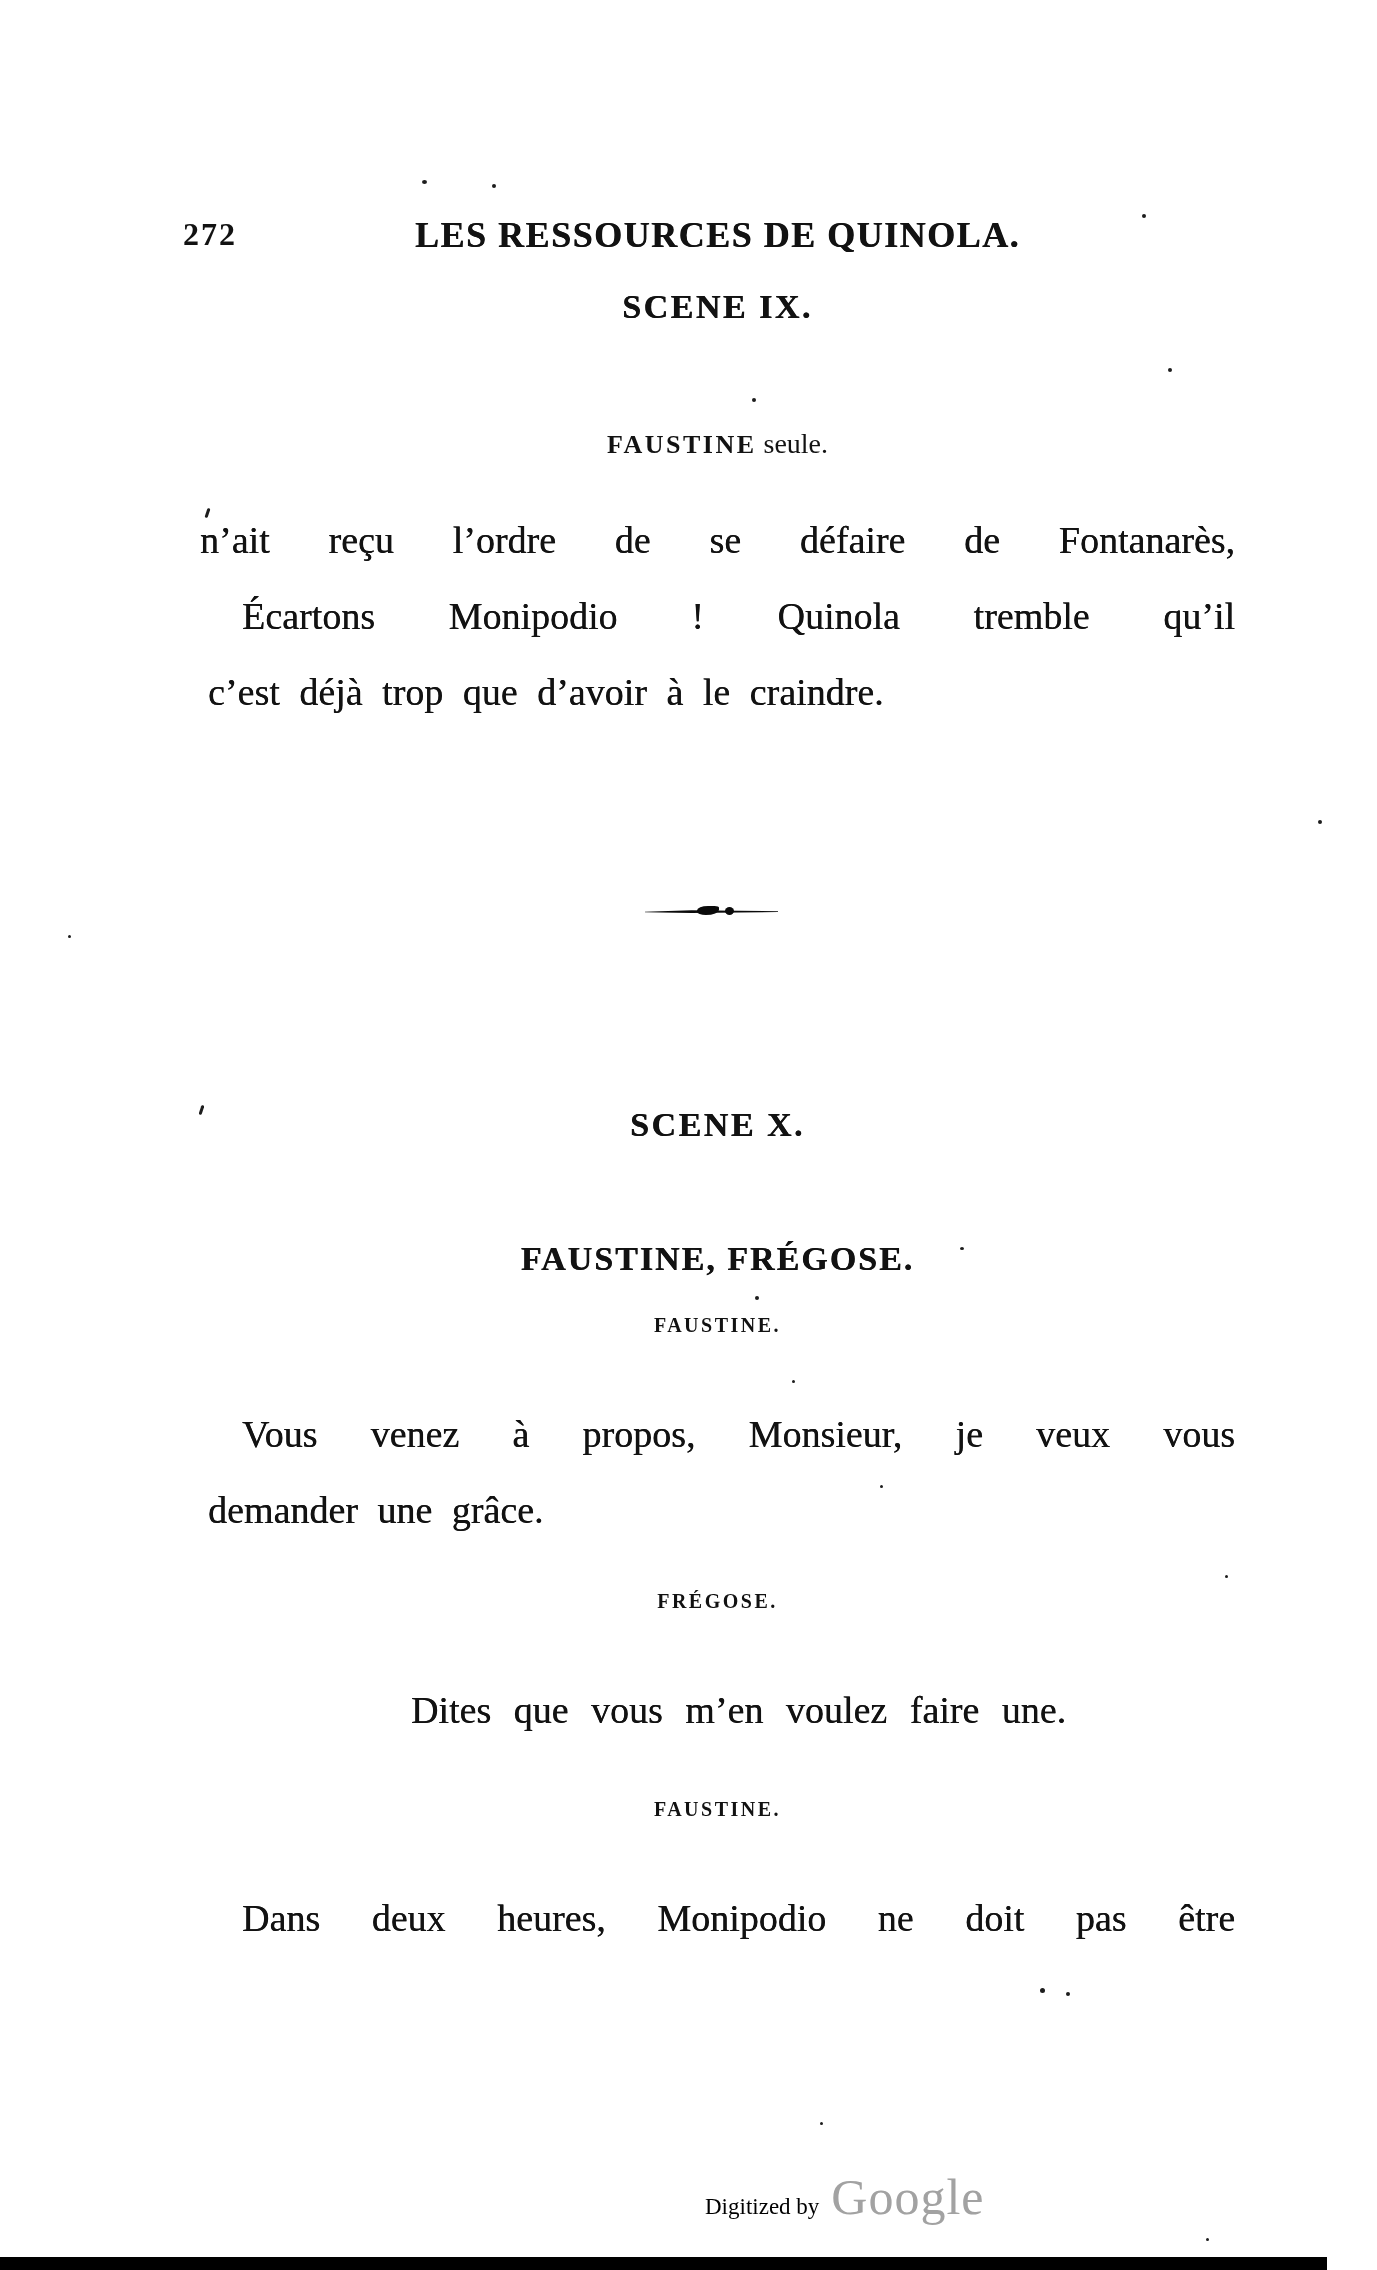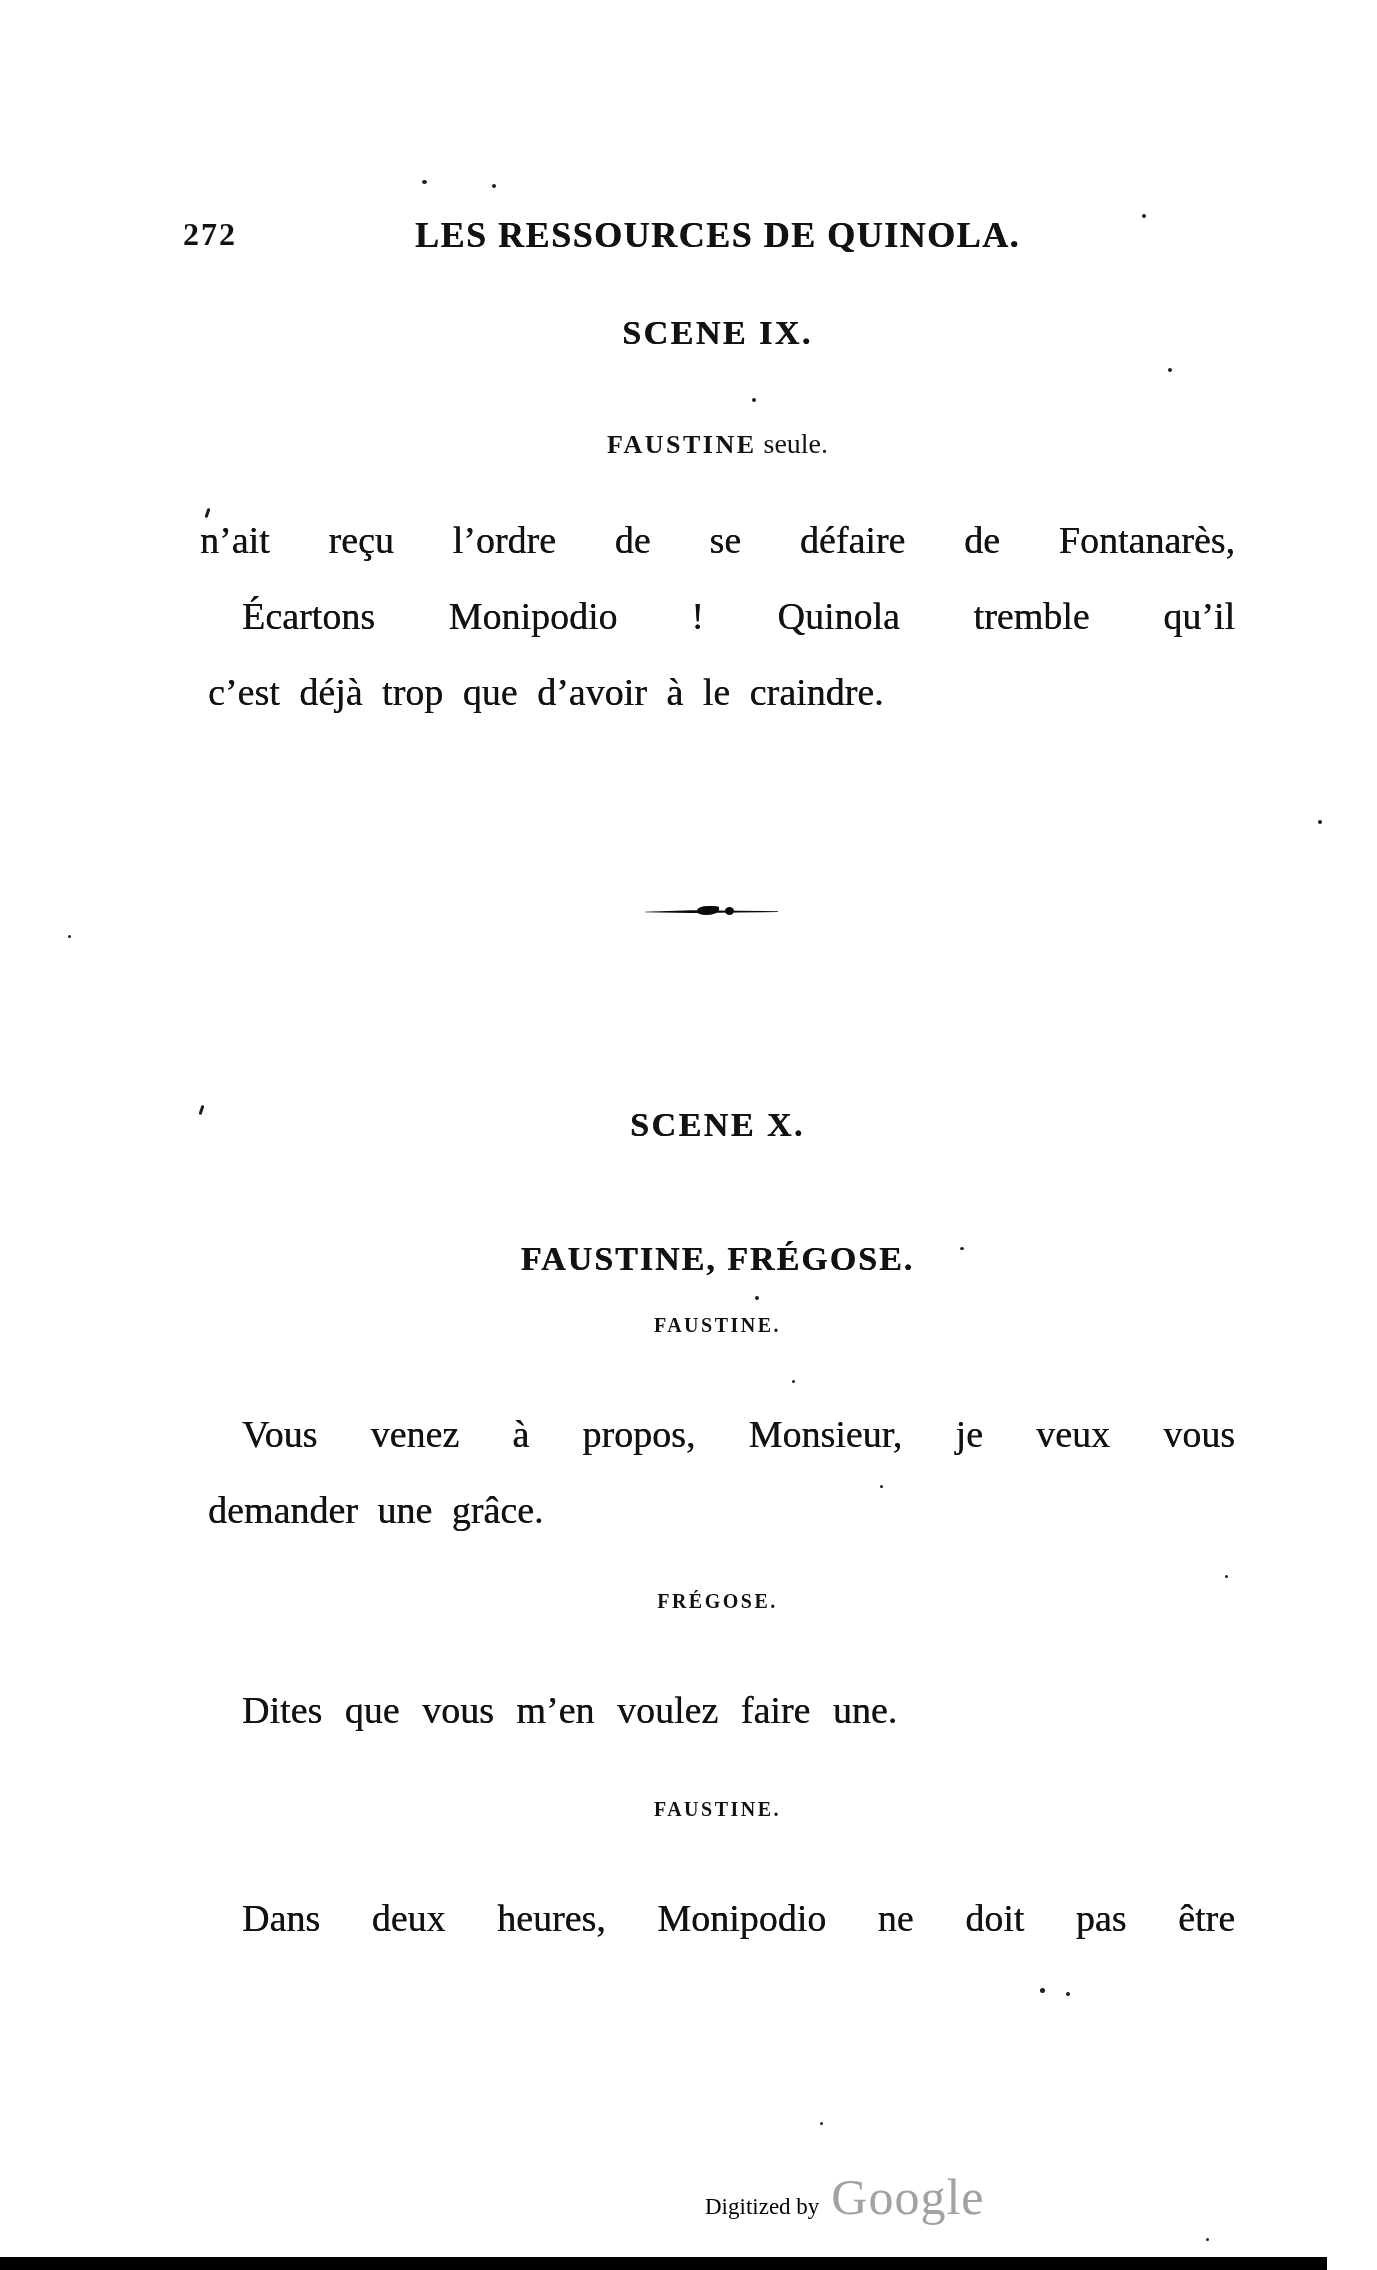--- a/index.html
+++ b/index.html
@@ -64,21 +64,21 @@
 
   .body-text {
     font-size: 38px;
     line-height: 76px;
     text-shadow: 0.35px 0 0 currentColor;
   }
   .line-just {
     text-align: justify;
     text-align-last: justify;
   }
-  .indent { padding-left: 42px; }
+  .indent { padding-left: 42px; text-align: center; }
   .wide-words { word-spacing: 13px; }
   .wide-words-sm { word-spacing: 10px; margin-left: 8px; }
 
   .divider {
     position: absolute;
     left: 645px; top: 908px;
     width: 133px; height: 6px;
   }
   .divider .bar {
     position: absolute;
@@ -141,21 +141,21 @@
 </head>
 <body>
 
 <div class="page">
 
   <div class="measure running-head">
     <span class="page-num">272</span>
     <div class="center running-title">LES RESSOURCES DE QUINOLA.</div>
   </div>
 
-  <div class="measure center scene-heading" style="top:314px;">SCENE IX.</div>
+  <div class="measure center scene-heading" style="top:288px;">SCENE IX.</div>
 
   <div class="measure center cast-line" style="top:428px;">
     <span class="cast-name">FAUSTINE</span>
     <span class="cast-note">seule.</span>
   </div>
 
   <div class="measure body-text" style="top:502px;">
     <div class="line-just">n’ait reçu l’ordre de se défaire de Fontanarès,</div>
     <div class="line-just indent">Écartons Monipodio ! Quinola tremble qu’il</div>
     <div class="wide-words-sm">c’est déjà trop que d’avoir à le craindre.</div>

